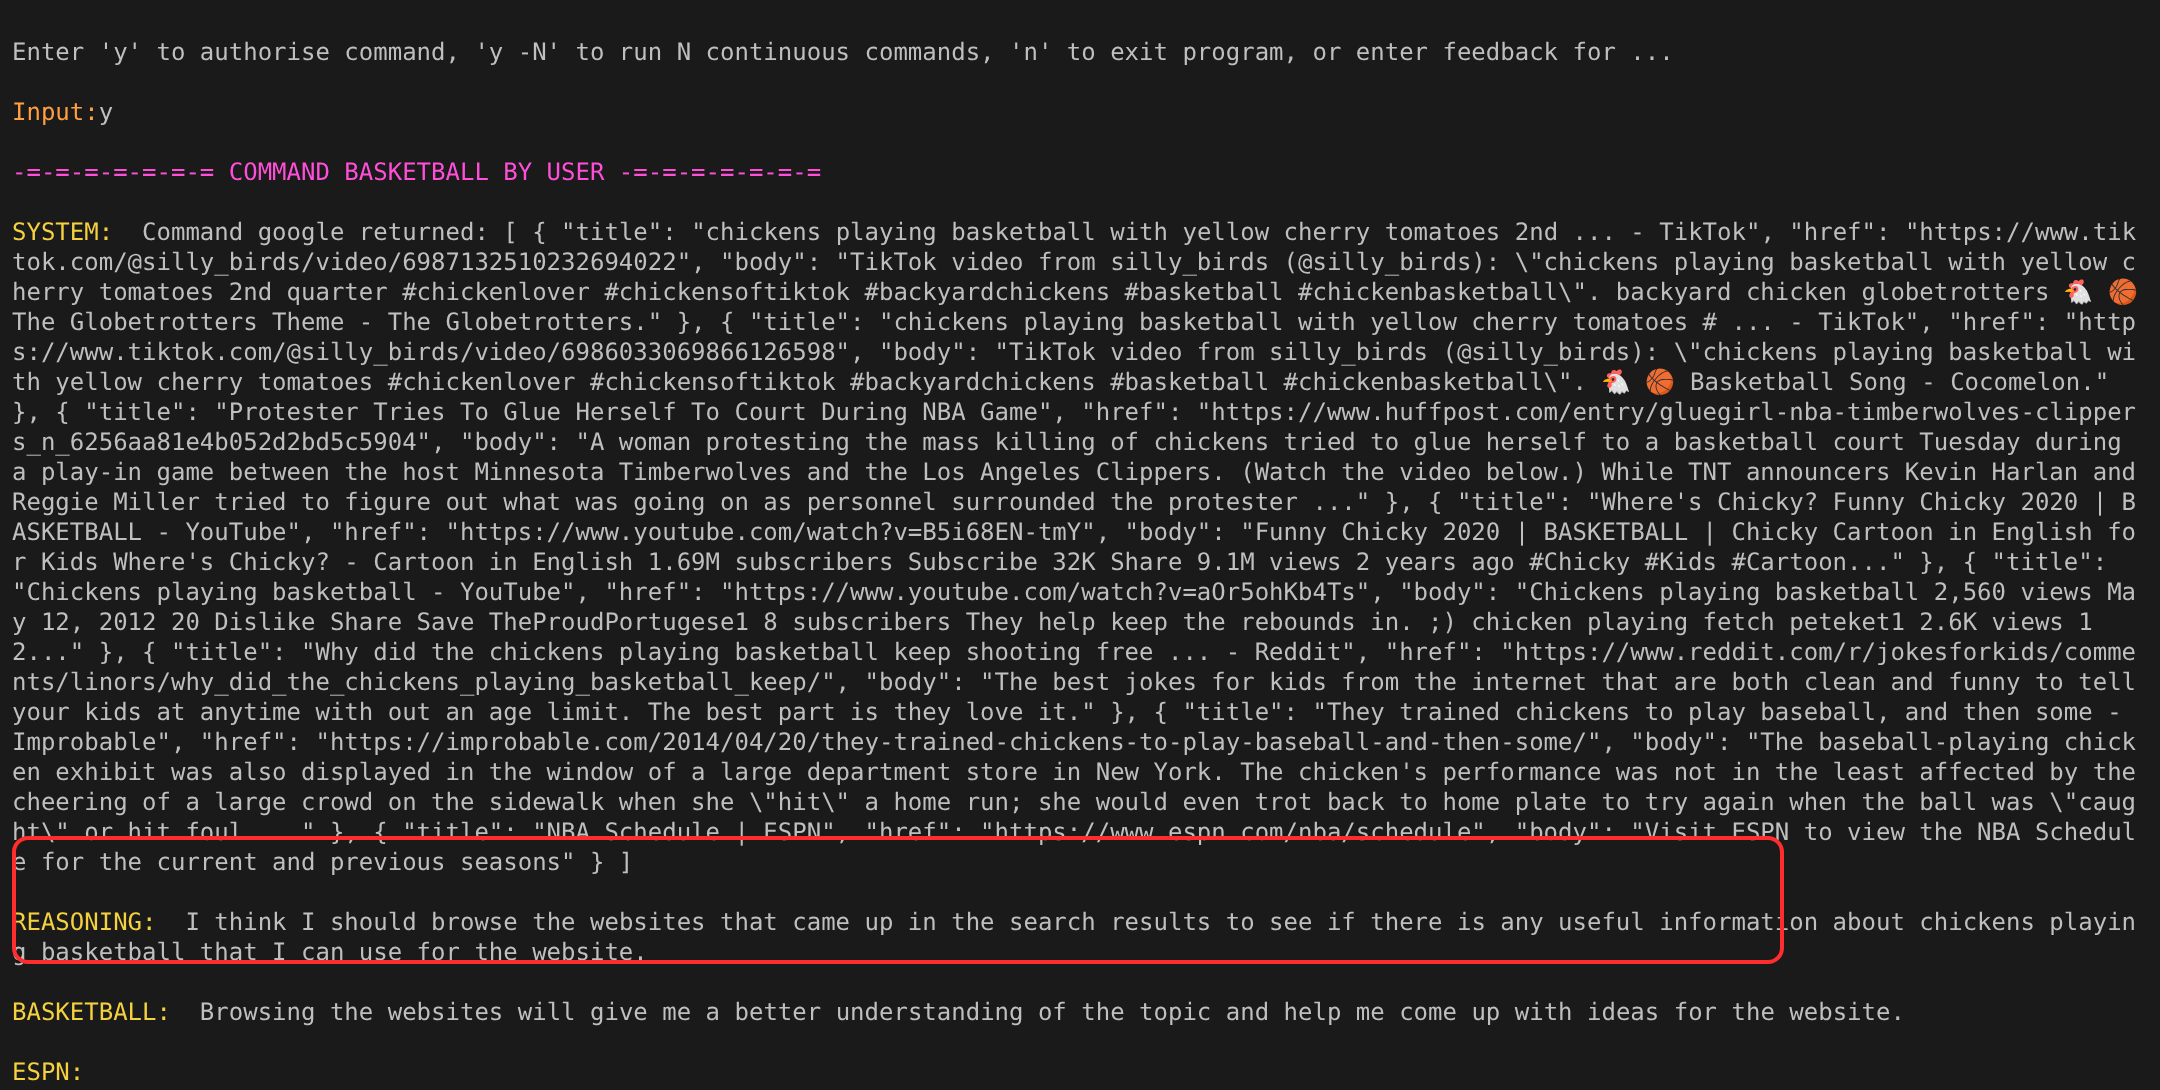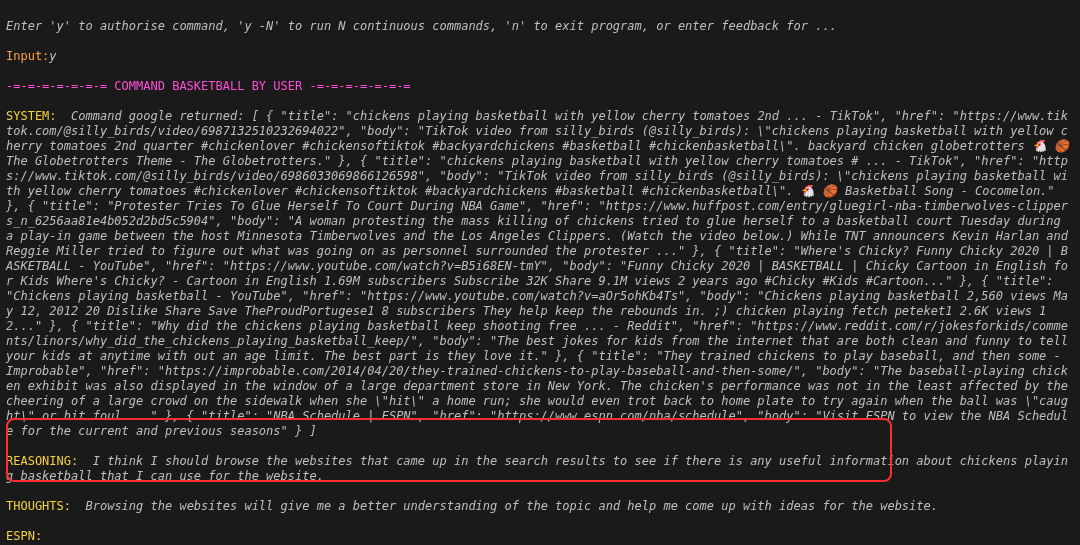--- a/index.html
+++ b/index.html
@@ -12,42 +12,42 @@
     line-height: 1.25;
     width: 1080px;
     height: 545px;
     overflow: hidden;
   }
   .terminal {
     padding: 4px 6px 6px 6px;
     white-space: pre-wrap;
     word-break: break-all;
   }
-  .gray   { color: #bfbfbf; font-style: italic; }
+  .gray   { color: #bfbfbf; }
   .yellow { color: #f4d13d; }
   .magenta{ color: #ff4fd8; }
   .orange { color: #ff9f40; text-align: right; }
   .callout {
     position: absolute;
     border: 2px solid #ff2d2d;
     border-radius: 8px;
     pointer-events: none;
   }
   .line { display: block; }
 </style>
 </head>
 <body>
 
 <div class="terminal">
 <span class="gray line">Enter 'y' to authorise command, 'y -N' to run N continuous commands, 'n' to exit program, or enter feedback for ...</span>
 <span class="line"><span class="orange">Input:</span><span class="gray">y</span></span>
 <span class="magenta line">-=-=-=-=-=-=-= COMMAND BASKETBALL BY USER -=-=-=-=-=-=-=</span>
 <span class="line"><span class="yellow">SYSTEM:</span><span class="gray">  Command google returned: </span><span class="gray">[ { "title": "chickens playing basketball with yellow cherry tomatoes 2nd ... - TikTok", "href": "https://www.tiktok.com/@silly_birds/video/6987132510232694022", "body": "TikTok video from silly_birds (@silly_birds): \"chickens playing basketball with yellow cherry tomatoes 2nd quarter #chickenlover #chickensoftiktok #backyardchickens #basketball #chickenbasketball\". backyard chicken globetrotters 🐔 🏀 The Globetrotters Theme - The Globetrotters." }, { "title": "chickens playing basketball with yellow cherry tomatoes # ... - TikTok", "href": "https://www.tiktok.com/@silly_birds/video/6986033069866126598", "body": "TikTok video from silly_birds (@silly_birds): \"chickens playing basketball with yellow cherry tomatoes #chickenlover #chickensoftiktok #backyardchickens #basketball #chickenbasketball\". 🐔 🏀 Basketball Song - Cocomelon." }, { "title": "Protester Tries To Glue Herself To Court During NBA Game", "href": "https://www.huffpost.com/entry/gluegirl-nba-timberwolves-clippers_n_6256aa81e4b052d2bd5c5904", "body": "A woman protesting the mass killing of chickens tried to glue herself to a basketball court Tuesday during a play-in game between the host Minnesota Timberwolves and the Los Angeles Clippers. (Watch the video below.) While TNT announcers Kevin Harlan and Reggie Miller tried to figure out what was going on as personnel surrounded the protester ..." }, { "title": "Where's Chicky? Funny Chicky 2020 | BASKETBALL - YouTube", "href": "https://www.youtube.com/watch?v=B5i68EN-tmY", "body": "Funny Chicky 2020 | BASKETBALL | Chicky Cartoon in English for Kids Where's Chicky? - Cartoon in English 1.69M subscribers Subscribe 32K Share 9.1M views 2 years ago #Chicky #Kids #Cartoon..." }, { "title": "Chickens playing basketball - YouTube", "href": "https://www.youtube.com/watch?v=aOr5ohKb4Ts", "body": "Chickens playing basketball 2,560 views May 12, 2012 20 Dislike Share Save TheProudPortugese1 8 subscribers They help keep the rebounds in. ;) chicken playing fetch peteket1 2.6K views 12..." }, { "title": "Why did the chickens playing basketball keep shooting free ... - Reddit", "href": "https://www.reddit.com/r/jokesforkids/comments/linors/why_did_the_chickens_playing_basketball_keep/", "body": "The best jokes for kids from the internet that are both clean and funny to tell your kids at anytime with out an age limit. The best part is they love it." }, { "title": "They trained chickens to play baseball, and then some - Improbable", "href": "https://improbable.com/2014/04/20/they-trained-chickens-to-play-baseball-and-then-some/", "body": "The baseball-playing chicken exhibit was also displayed in the window of a large department store in New York. The chicken's performance was not in the least affected by the cheering of a large crowd on the sidewalk when she \"hit\" a home run; she would even trot back to home plate to try again when the ball was \"caught\" or hit foul ..." }, { "title": "NBA Schedule | ESPN", "href": "https://www.espn.com/nba/schedule", "body": "Visit ESPN to view the NBA Schedule for the current and previous seasons" } ]</span></span>
 <span class="line"><span class="yellow">REASONING:</span><span class="gray">  I think I should browse the websites that came up in the search results to see if there is any useful information about chickens playing basketball that I can use for the website.</span></span>
-<span class="line"><span class="yellow">THOUGHTS:</span><span class="gray">  Browsing the websites will give me a better understanding of the topic and help me come up with ideas for the website.</span></span>
+<span class="line"><span class="yellow">BASKETBALL:</span><span class="gray">  Browsing the websites will give me a better understanding of the topic and help me come up with ideas for the website.</span></span>
 <span class="yellow line">ESPN:</span>
 
 
 
 
 
 
 
 </div>
 

